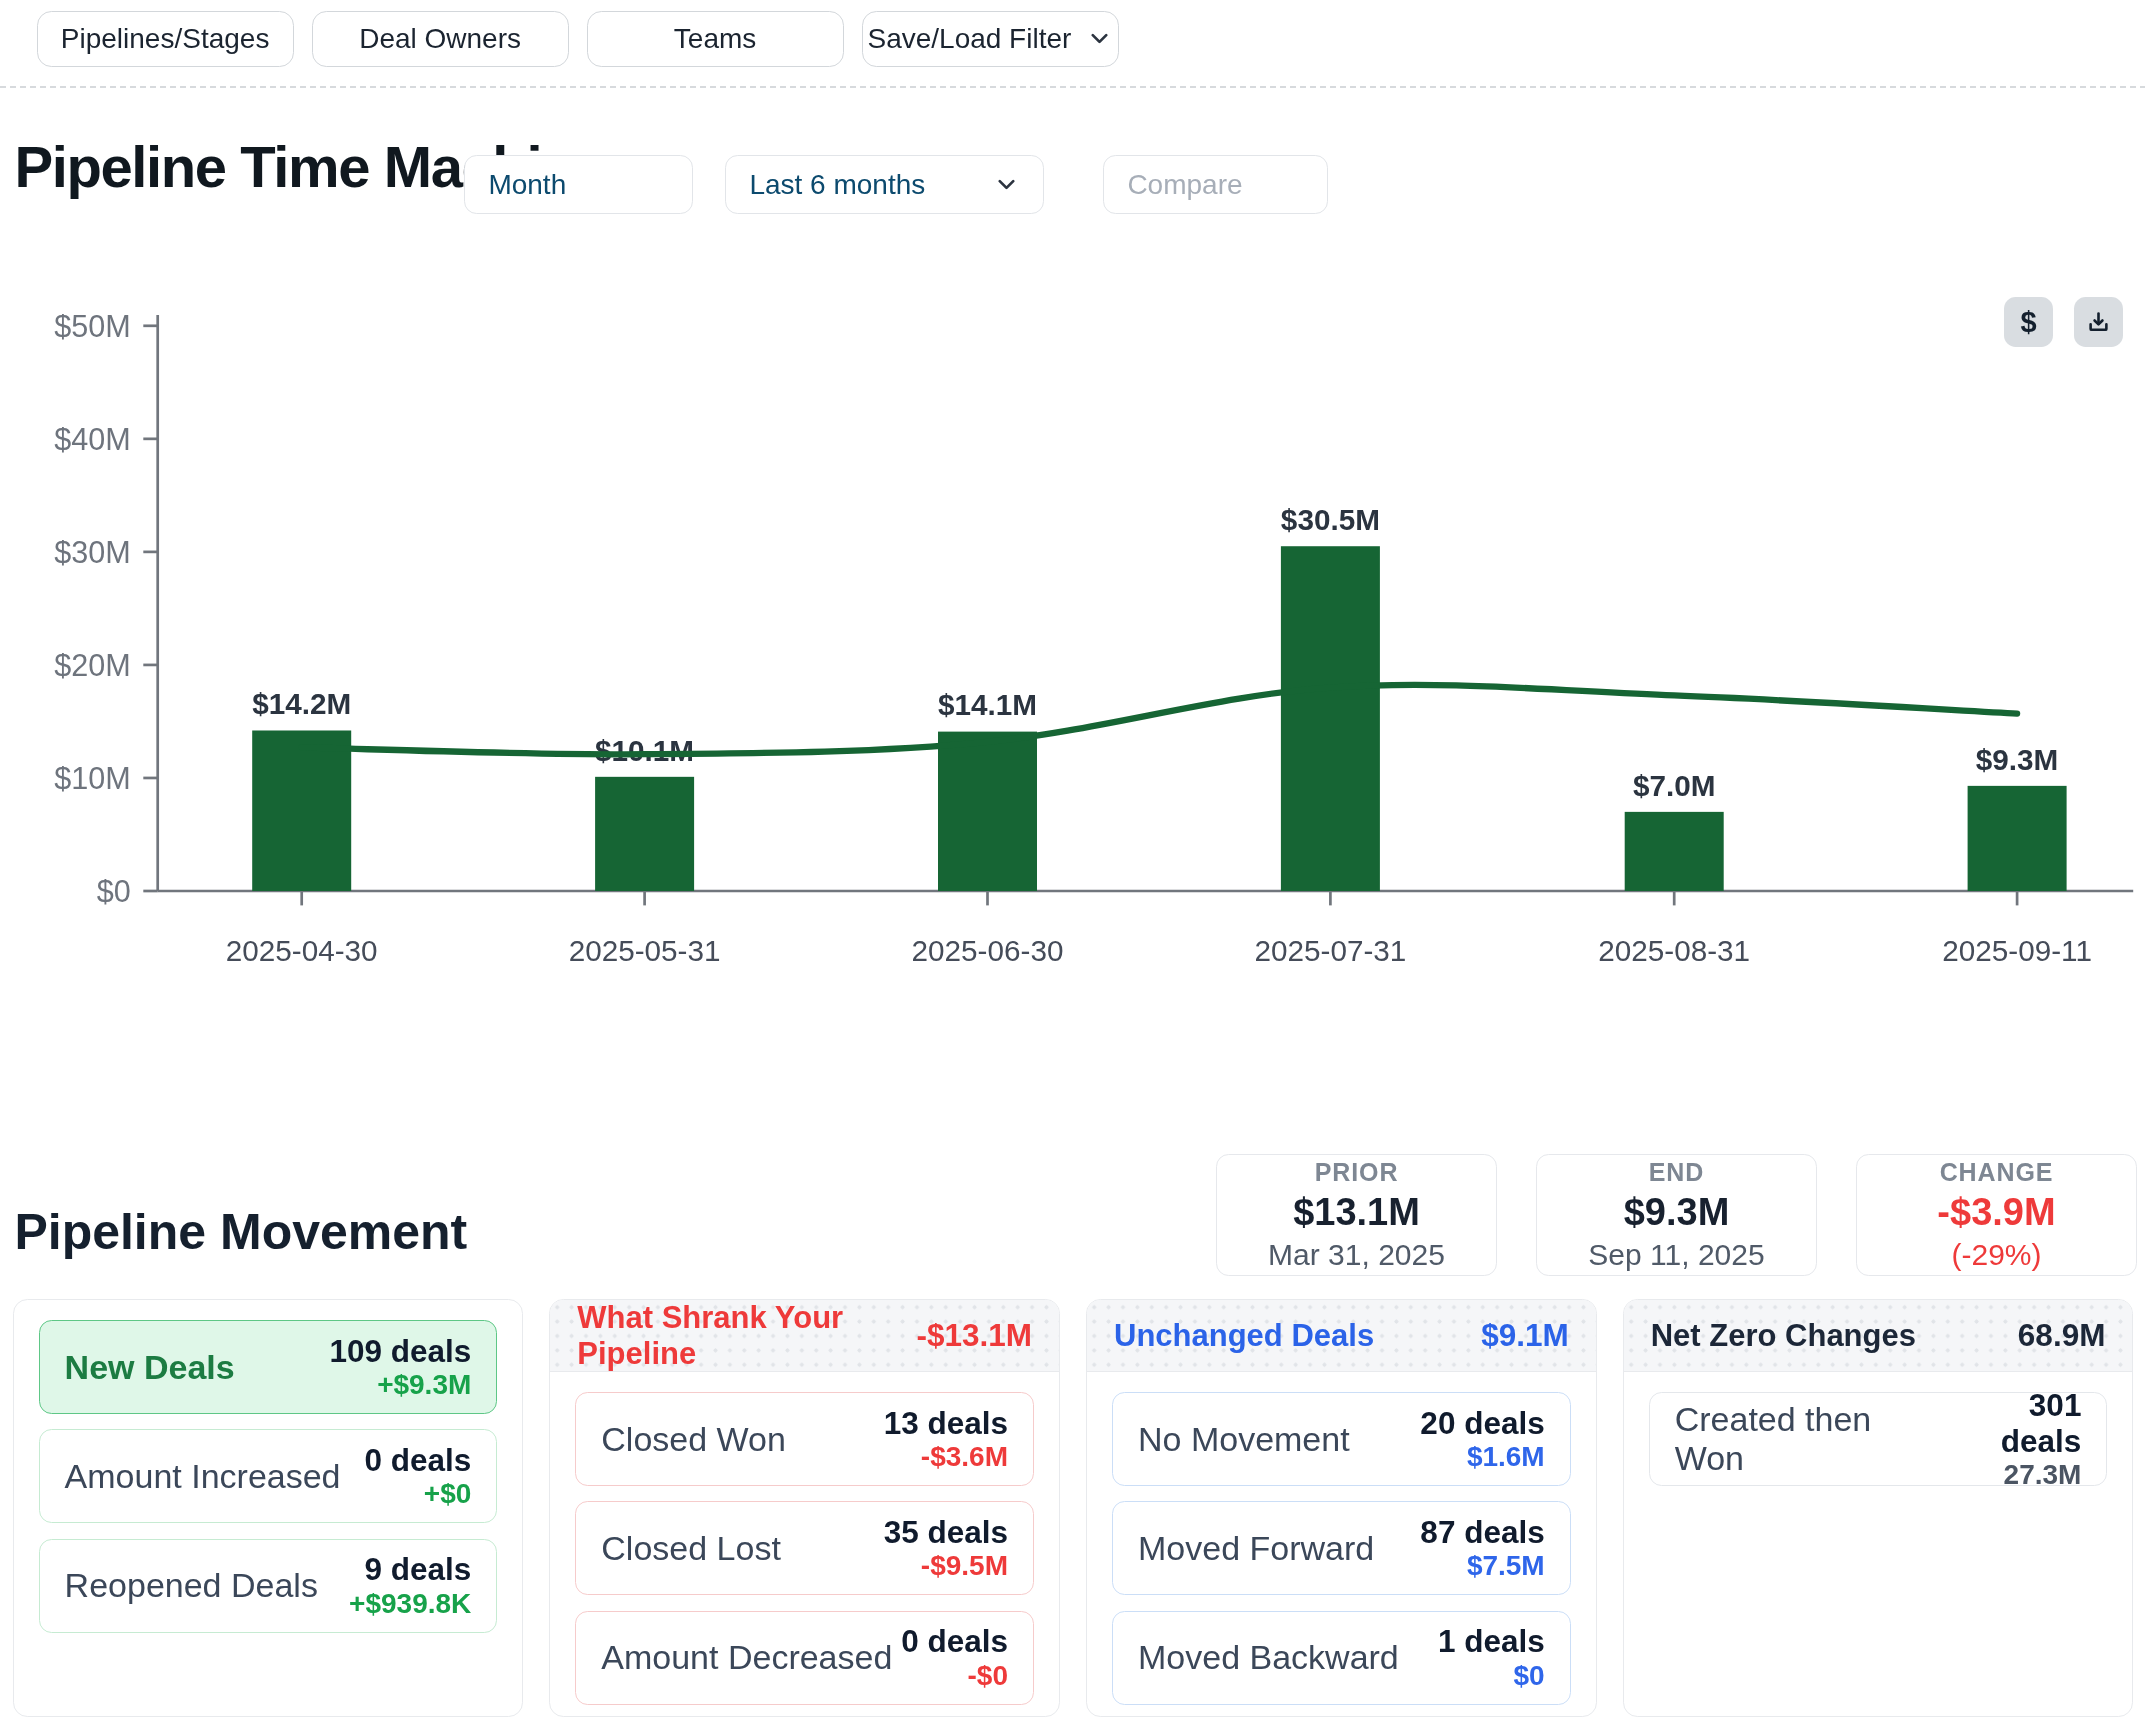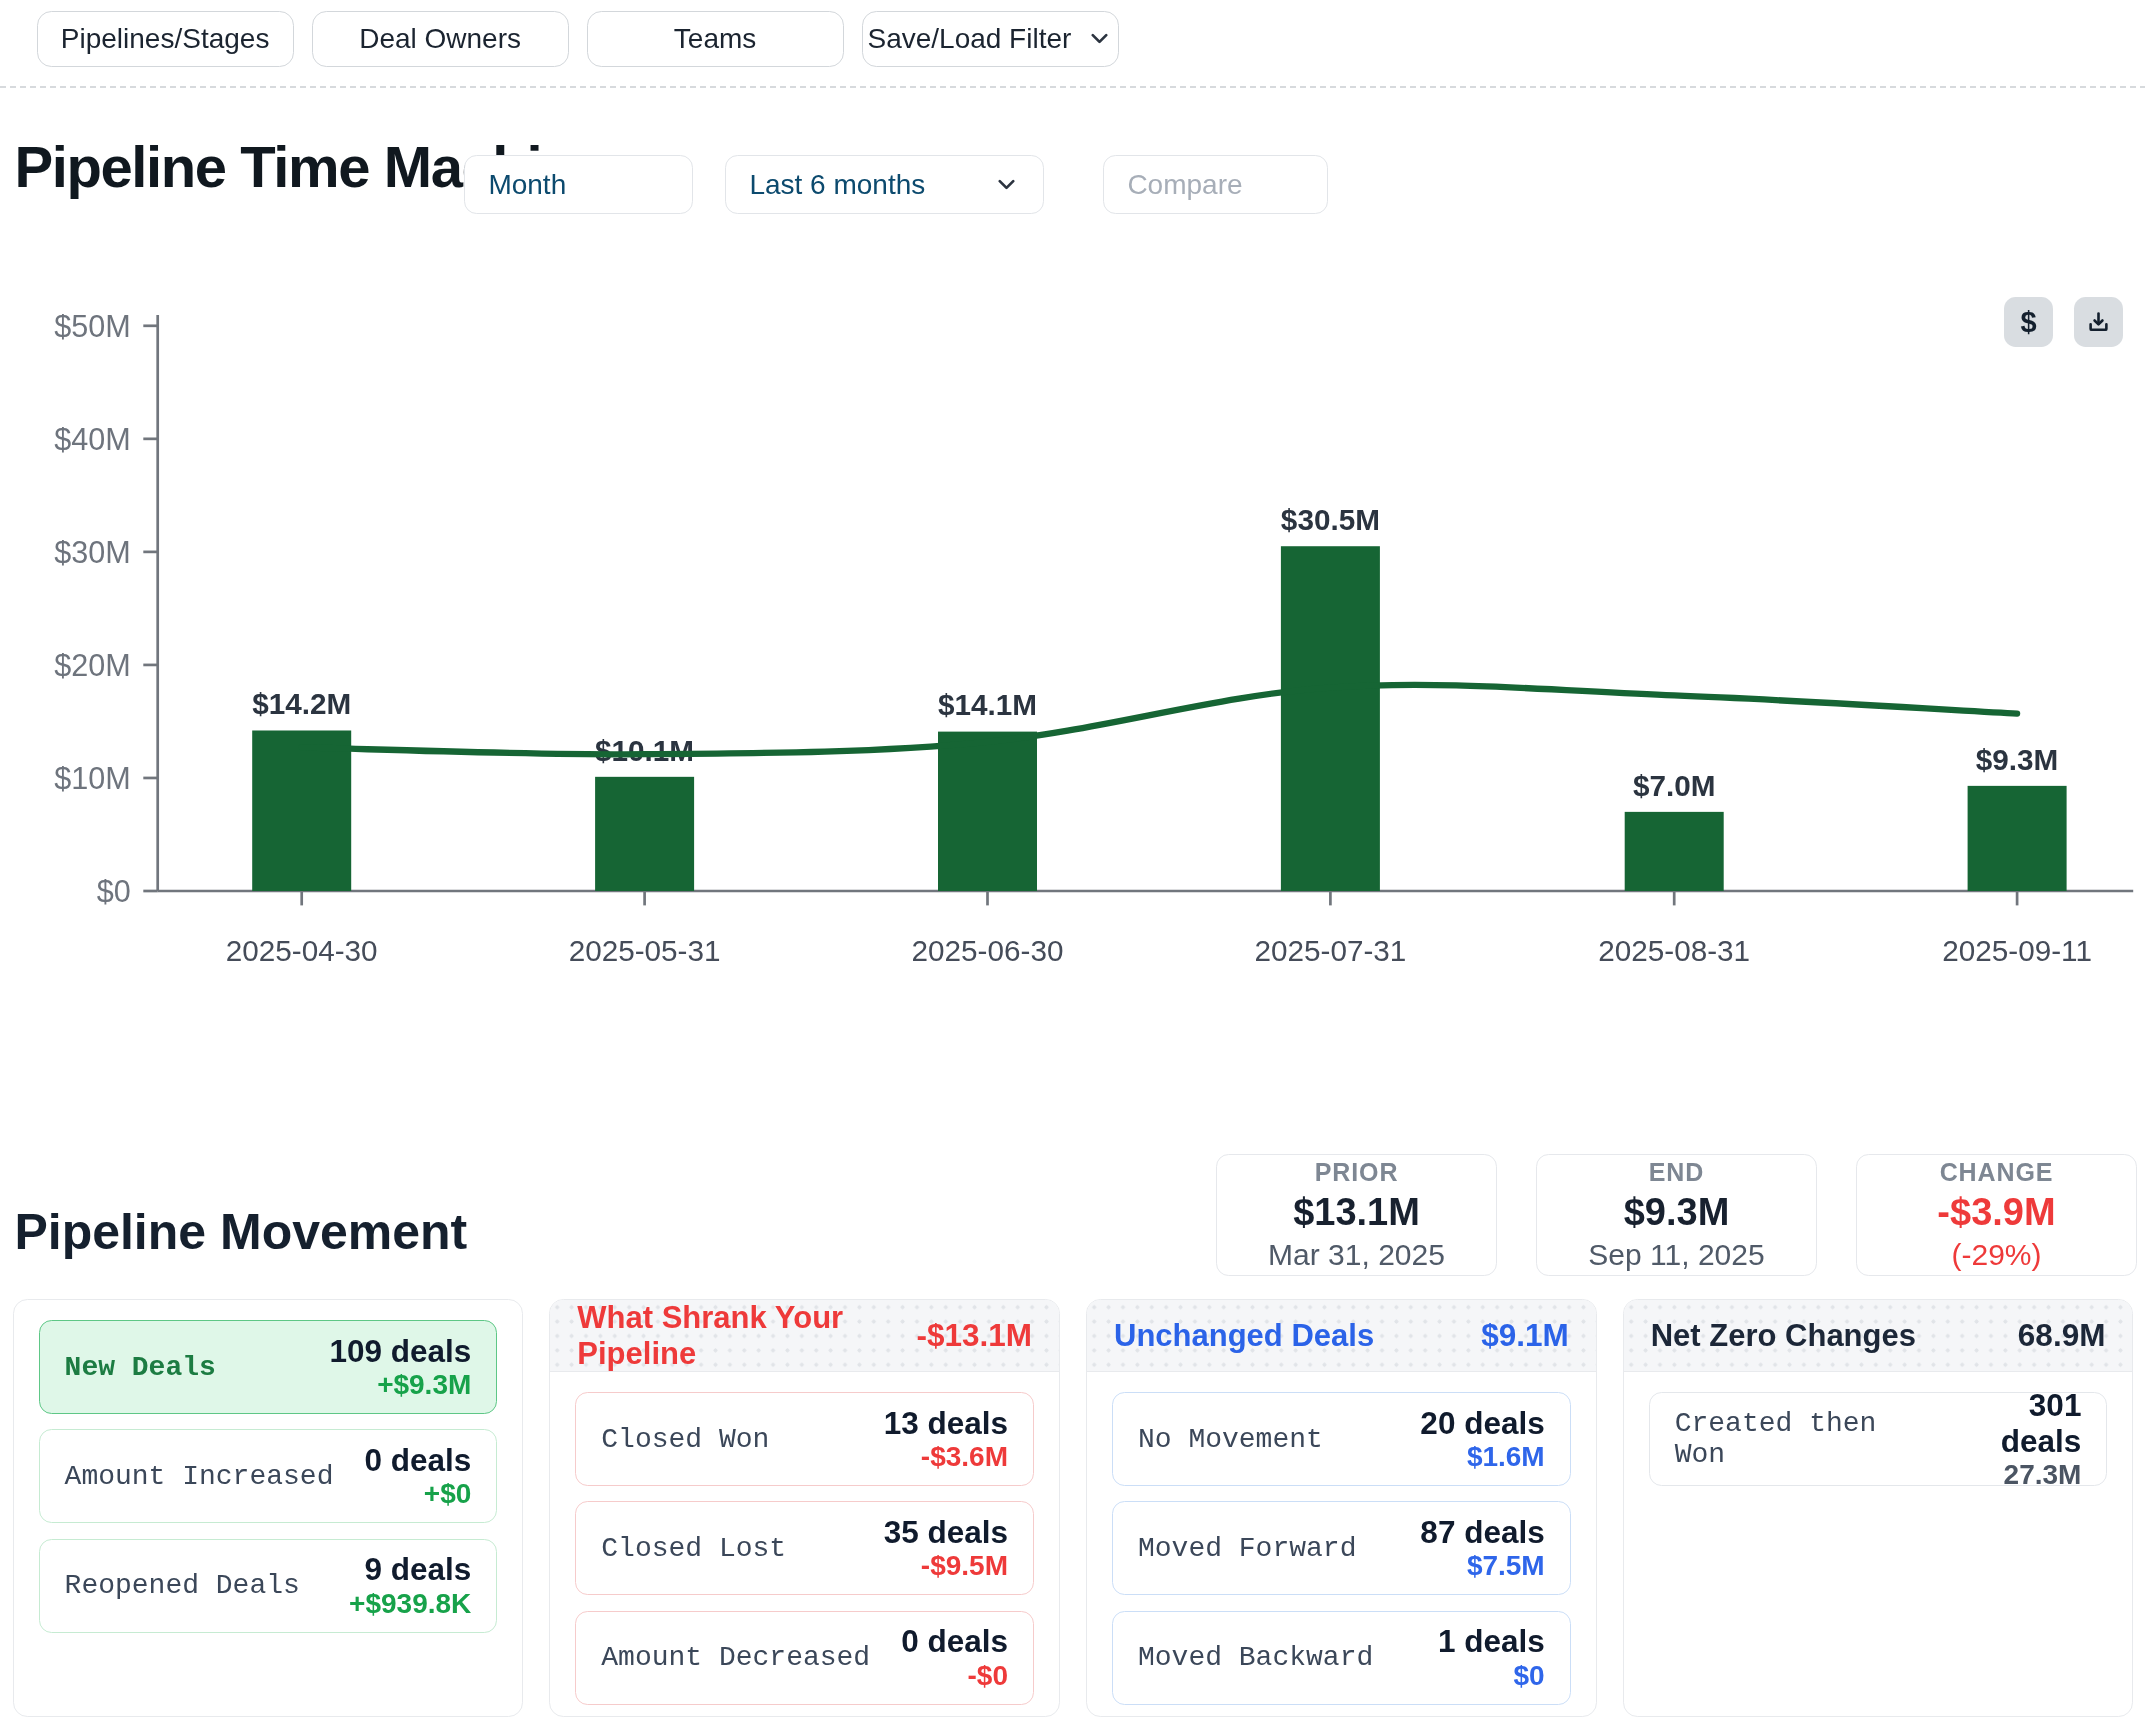--- a/index.html
+++ b/index.html
@@ -71,21 +71,21 @@
     background-size:14.4px 14.4px;
   }
   .col-title { font-size:31px; font-weight:600; }
   .col-total { font-size:31.5px; font-weight:700; }
   .col-body { padding:20px 25px; display:flex; flex-direction:column; gap:15.3px; }
   .item {
     height:94px; border:1.8px solid; border-radius:12.6px; background:#fff;
     display:flex; align-items:center; justify-content:space-between;
     padding:0 25px; cursor:pointer;
   }
-  .item-label { font-size:28px; color:#3b4759; font-weight:500;font-family:Liberation Mono, monospace; }
+  .item-label { font-size:34px; color:#3b4759; font-weight:500; }
   .item-right { text-align:right; line-height:1.15; }
   .item-count { font-size:31.5px; font-weight:700; color:#101b2d; }
   .item-amount { font-size:28px; font-weight:600; }
   
   .theme-green  .col-title, .theme-green  .col-total { color:#17a24a; }
   .theme-green  .item { border-color:#c6ebd2; }
   .theme-green  .item-amount { color:#17a24a; }
   .theme-green  .item.highlight { background:#dff7e8; border-color:#5ec786; }
   .theme-green  .item.highlight .item-label { color:#1c7c42; font-weight:700; }
   .theme-red    .col-title, .theme-red   .col-total { color:#ee3a3a; }

